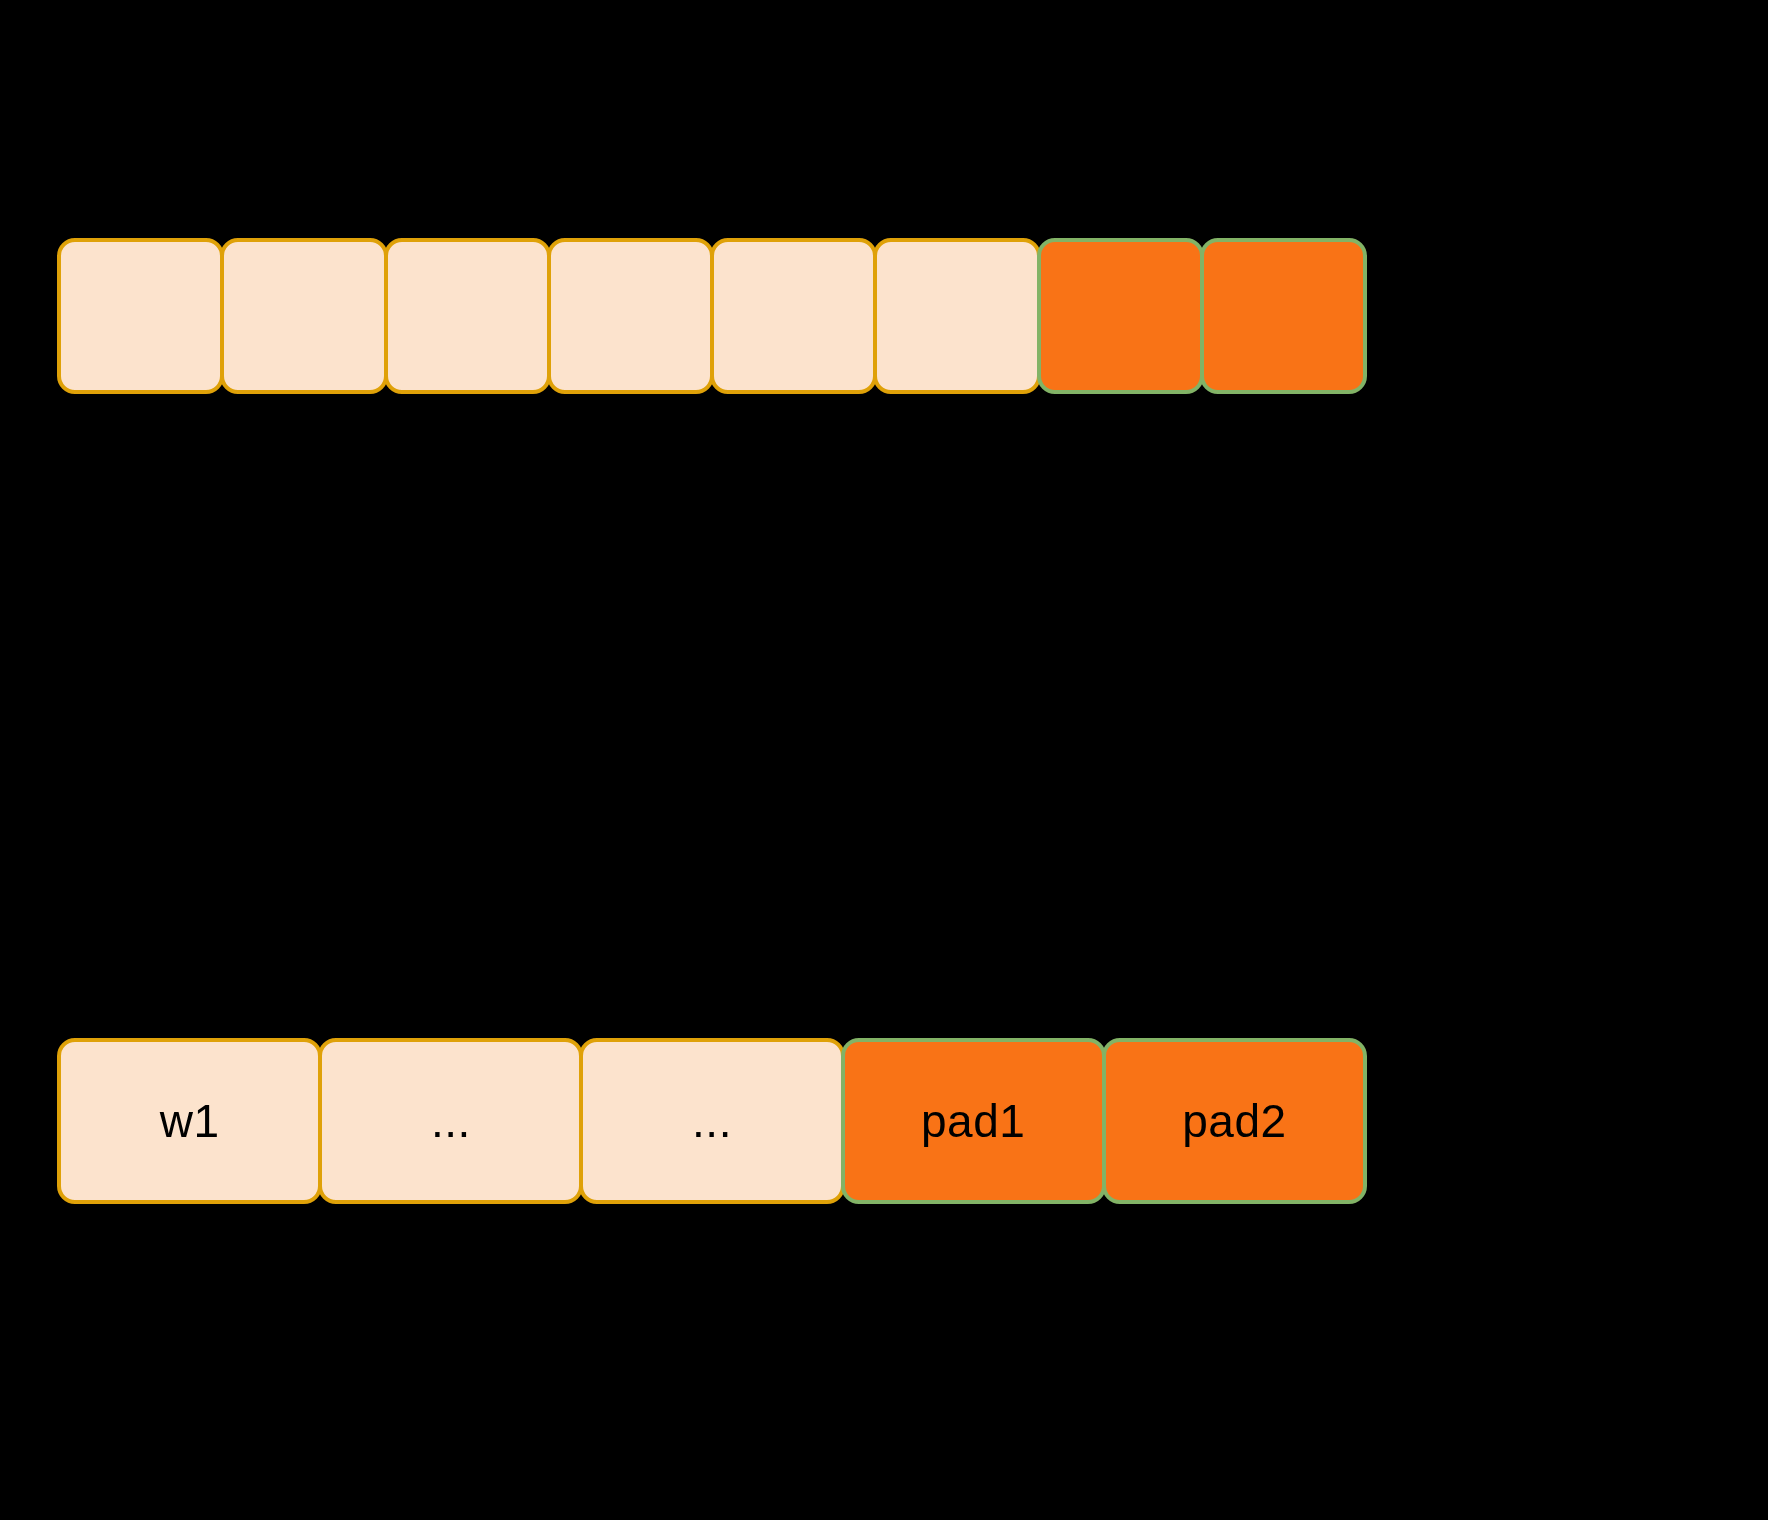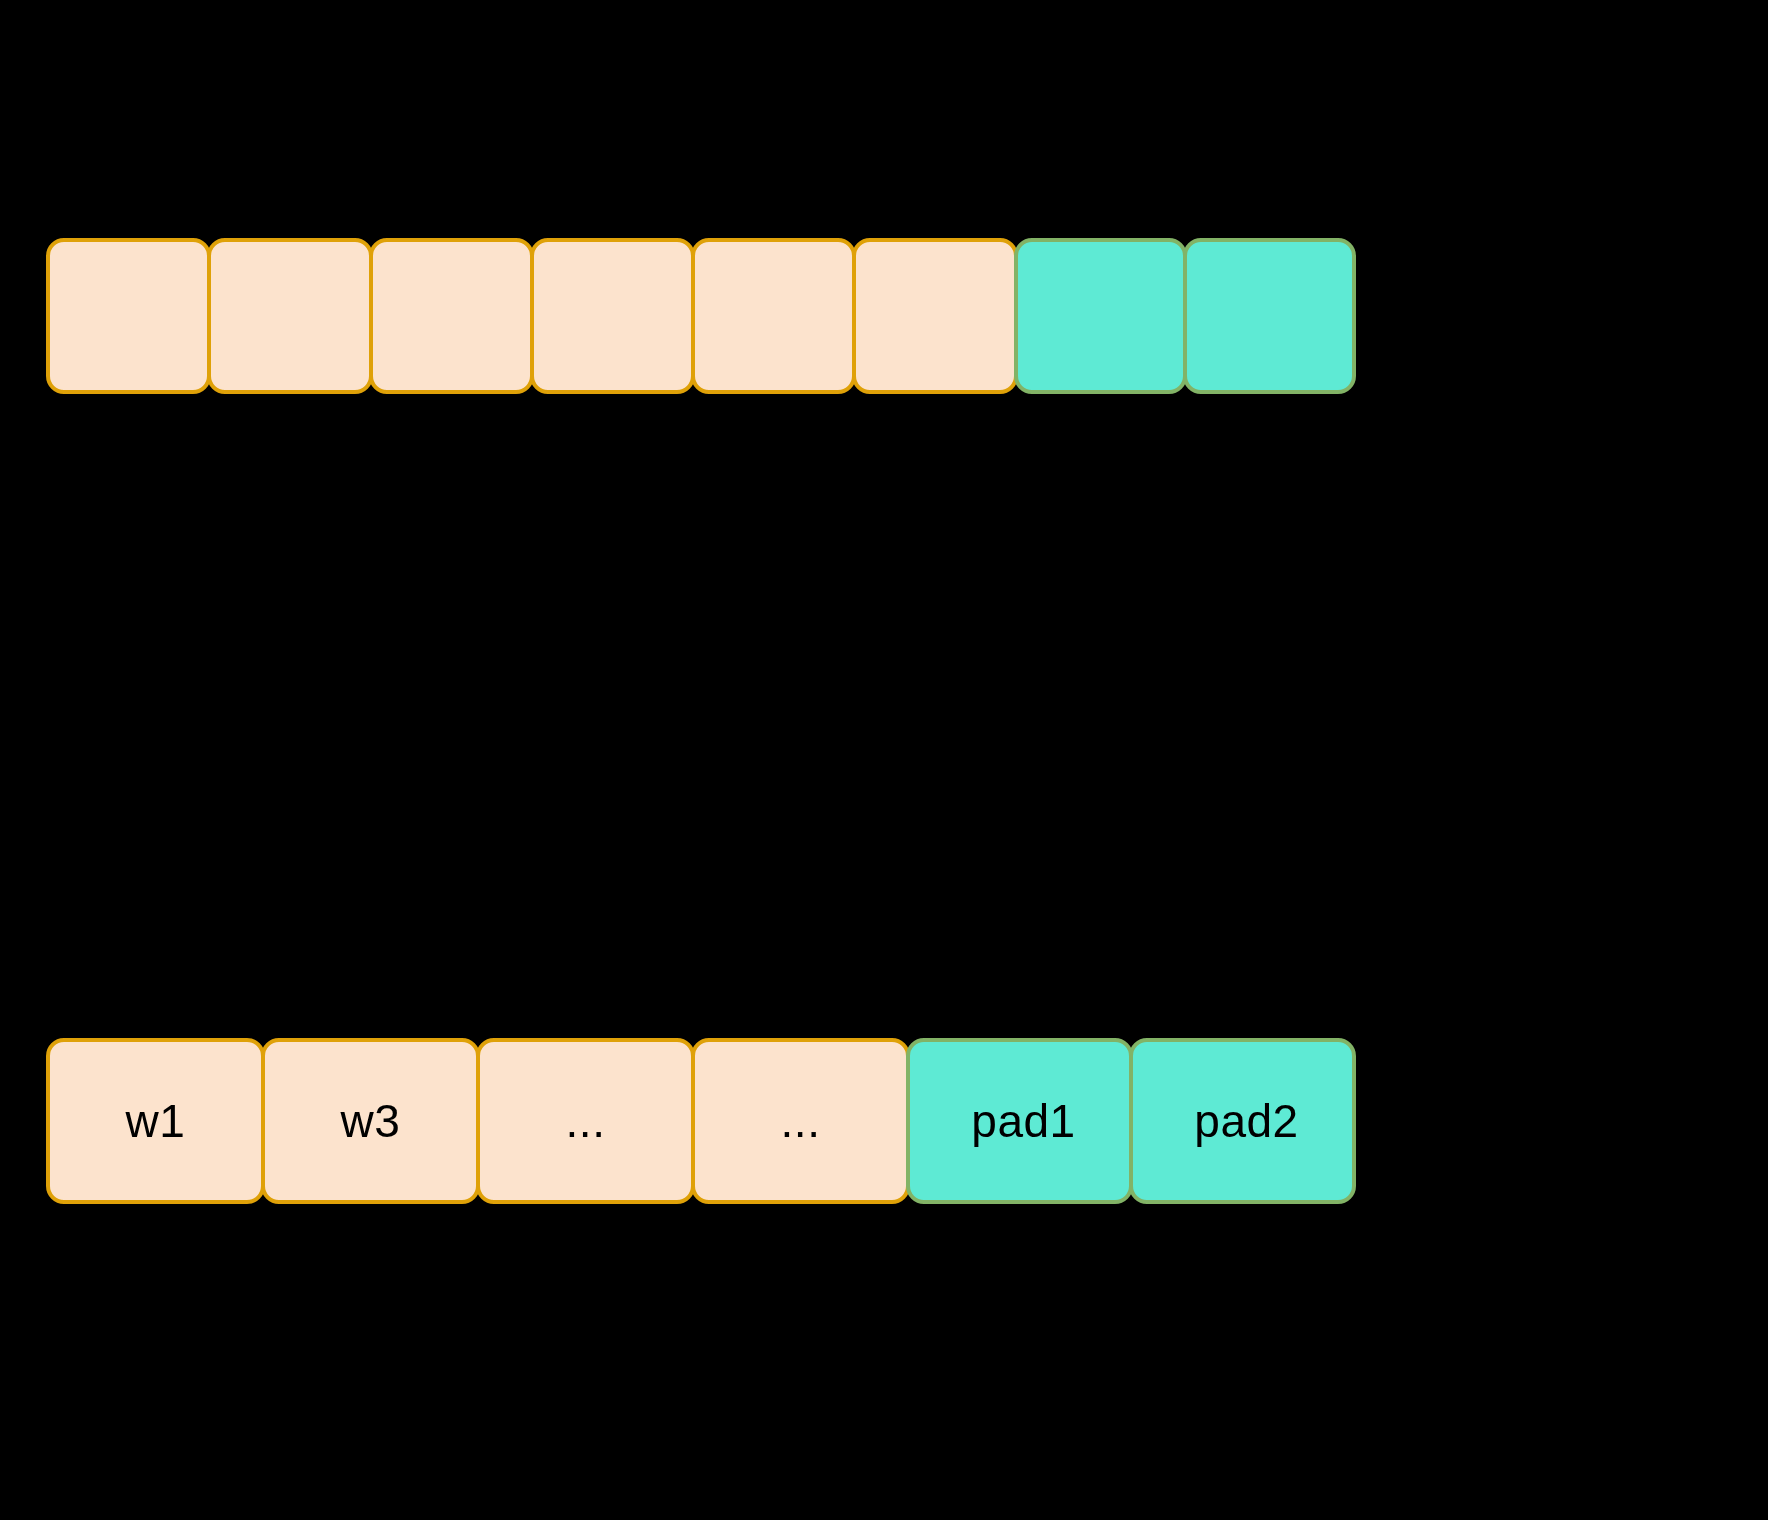--- a/index.html
+++ b/index.html
@@ -17,20 +17,21 @@
     position: relative;
     width: 1768px;
     height: 1520px;
     background: #000000;
   }
   .token-row {
     position: absolute;
     display: flex;
     flex-direction: row;
     align-items: stretch;
+    margin-left: 11px;
   }
   #row-top {
     left: 46px;
     top: 238px;
     width: 1310px;
     height: 156px;
   }
   #row-bottom {
     left: 46px;
     top: 1038px;
@@ -47,23 +48,22 @@
     font-size: 46px;
     color: #000000;
     letter-spacing: 0.5px;
     line-height: 1;
   }
   .token-box.word {
     background: #fce3cd;
     border: 4px solid #dfa108;
   }
   .token-box.pad {
-    background: #5eead4;
+    background: #f97316;
     border: 4px solid #82b366;
-    padding-left: 8px;
   }
   
   #row-top .token-box + .token-box,
   #row-bottom .token-box + .token-box {
     margin-left: -4px;
   }
   .token-label {
     pointer-events: none;
   }
 </style>
@@ -97,23 +97,20 @@
     <div class="token-box pad">
         <span class="token-label"></span>
       </div>
   </div>
 
   <div class="token-row" id="row-bottom">
     <div class="token-box word">
         <span class="token-label">w1</span>
       </div>
     <div class="token-box word">
-        <span class="token-label">w3</span>
-      </div>
-    <div class="token-box word">
         <span class="token-label">...</span>
       </div>
     <div class="token-box word">
         <span class="token-label">...</span>
       </div>
     <div class="token-box pad">
         <span class="token-label">pad1</span>
       </div>
     <div class="token-box pad">
         <span class="token-label">pad2</span>

